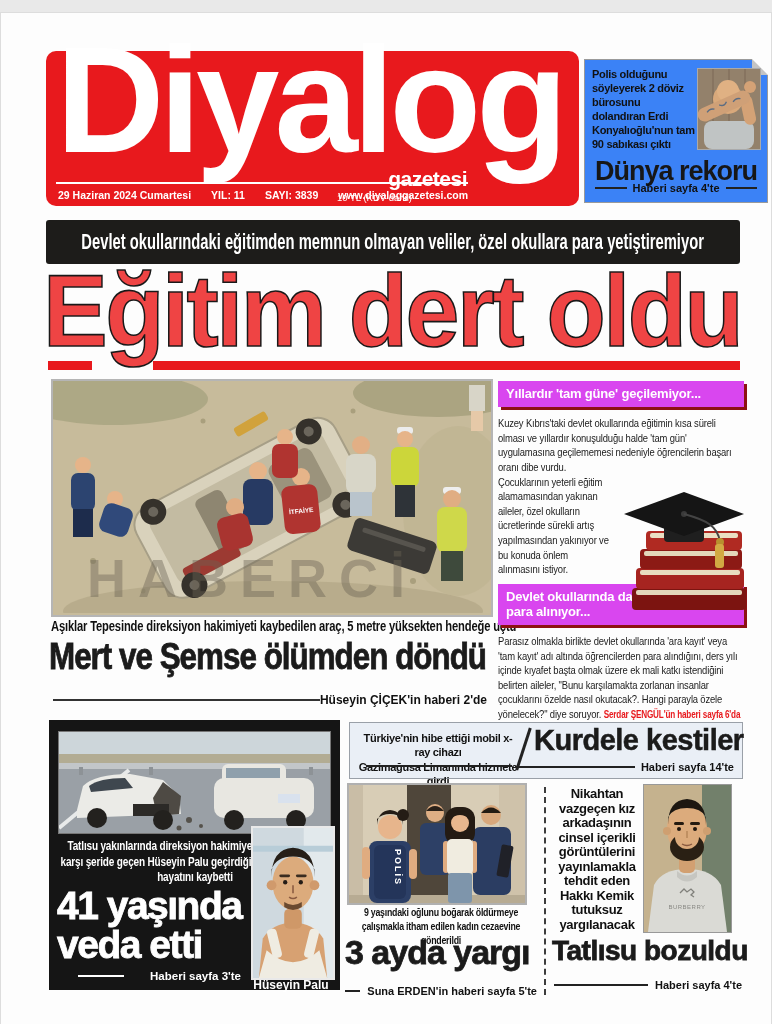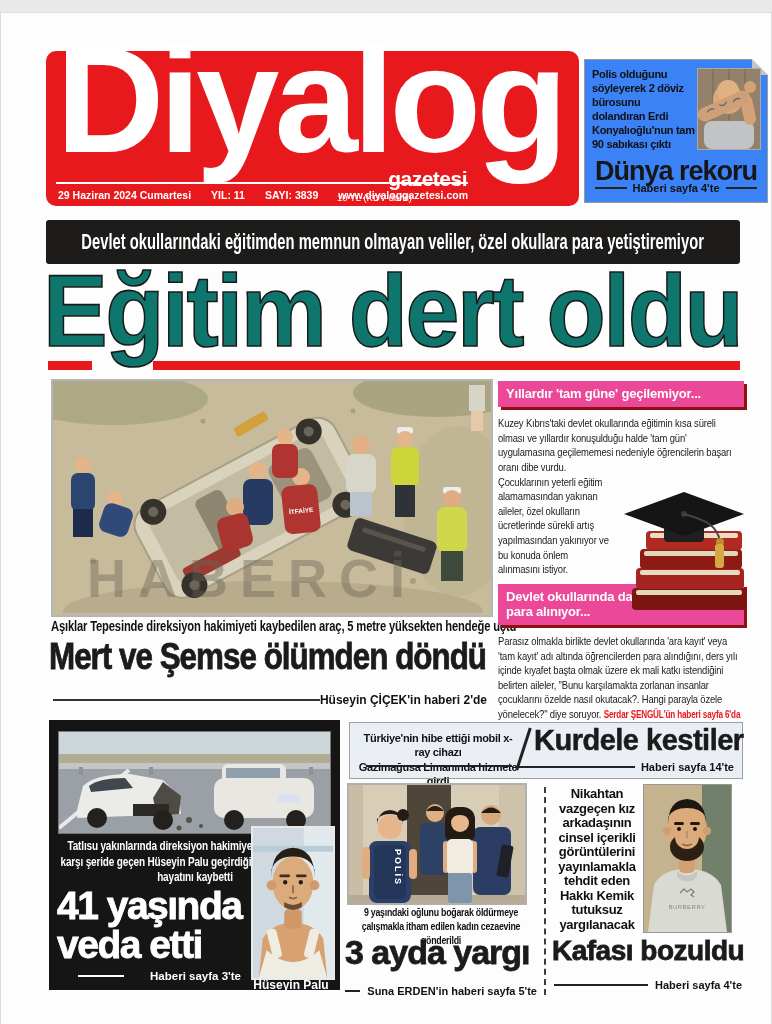--- a/index.html
+++ b/index.html
@@ -31,33 +31,33 @@
                font-weight:bold;letter-spacing:-1px;color:#171717;}
   .tr-byline{position:absolute;left:10px;right:10px;bottom:8px;display:flex;align-items:center;gap:6px;
              font-size:11px;font-weight:bold;color:#111;}
   .tr-byline .rule{flex:1;height:2px;background:#222;}
 
   
   .banner{left:45px;top:207px;width:694px;height:44px;background:#1d1c1a;border-radius:3px;
           display:flex;align-items:center;justify-content:center;color:#fff;}
   .banner span{display:inline-block;font-size:18px;font-weight:bold;white-space:nowrap;
                transform:scale(0.82,1.18);}
-  .main-headline{left:42px;top:246px;width:700px;height:100px;color:#0f766e;line-height:1;}
+  .main-headline{left:42px;top:246px;width:700px;height:100px;color:#ef4444;line-height:1;}
   .main-headline span{display:inline-block;font-size:97px;font-weight:bold;letter-spacing:-2.5px;
                       white-space:nowrap;transform:scale(1,1.06);transform-origin:top left;
                       -webkit-text-stroke:1.5px #191919;}
   .redrule{background:#e8191d;height:9px;top:348px;}
   .rr1{left:47px;width:44px;} .rr2{left:152px;width:587px;}
 
   
   .main-photo{left:50px;top:366px;width:438px;height:234px;border:2px solid #b5b5b5;background:#c7bb9b;}
 
   
   .right-col{left:497px;top:368px;width:246px;height:334px;}
-  .rc-banner{background:#ec4899;color:#fff;font-weight:bold;font-size:13px;padding:5px 8px 6px;
+  .rc-banner{background:#d946ef;color:#fff;font-weight:bold;font-size:13px;padding:5px 8px 6px;
              box-shadow:3px 3px 0 #8d1113;letter-spacing:-0.2px;position:relative;z-index:1;}
   .rc-text{margin-top:9px;width:307px;color:#1b1b1b;font-size:11.8px;line-height:1.24;
            letter-spacing:-0.2px;transform:scaleX(0.8);transform-origin:top left;}
   .sp1{float:right;width:1px;height:52px;}
   .sp2{float:right;clear:right;width:168px;height:150px;}
   .rc-banner2{margin-top:7px;}
   .red-byline{color:#e8191d;font-weight:bold;font-size:10.2px;}
   .gradcap{position:absolute;top:95px;right:-6px;width:142px;height:136px;z-index:3;}
 
   
@@ -431,19 +431,19 @@
       <rect x="30" y="37" width="10" height="3" rx="1.5" fill="#241a10"></rect>
         <rect x="46" y="37" width="10" height="3" rx="1.5" fill="#241a10"></rect>
       <circle cx="35" cy="44" r="2" fill="#1e150d"></circle>
         <circle cx="51" cy="44" r="2" fill="#1e150d"></circle>
       <path d="M43,46 L43,53" stroke="#b98a5c" stroke-width="1.6"></path>
       <path d="M38,59 Q43,62 48,59" stroke="#8a5a40" stroke-width="1.4" fill="none"></path>
       <path d="M36,108 l4,-4 l3,3 l4,-3 l3,3 l-3,3 l3,2" stroke="#80807b" stroke-width="1.3" fill="none"></path>
       <text x="43" y="124" font-size="6" letter-spacing="0.5" fill="#8a8a85" text-anchor="middle" font-family="Liberation Sans, sans-serif">BURBERRY</text>
     </svg>
   </div>
-  <div class="abs br-headline">Kafası bozuldu</div>
+  <div class="abs br-headline">Tatlısu bozuldu</div>
   <div class="abs br-byline">
     <span class="rule"></span>
     <span>Haberi sayfa 4'te</span>
   </div>
 
 </div>
 
 </body></html>

